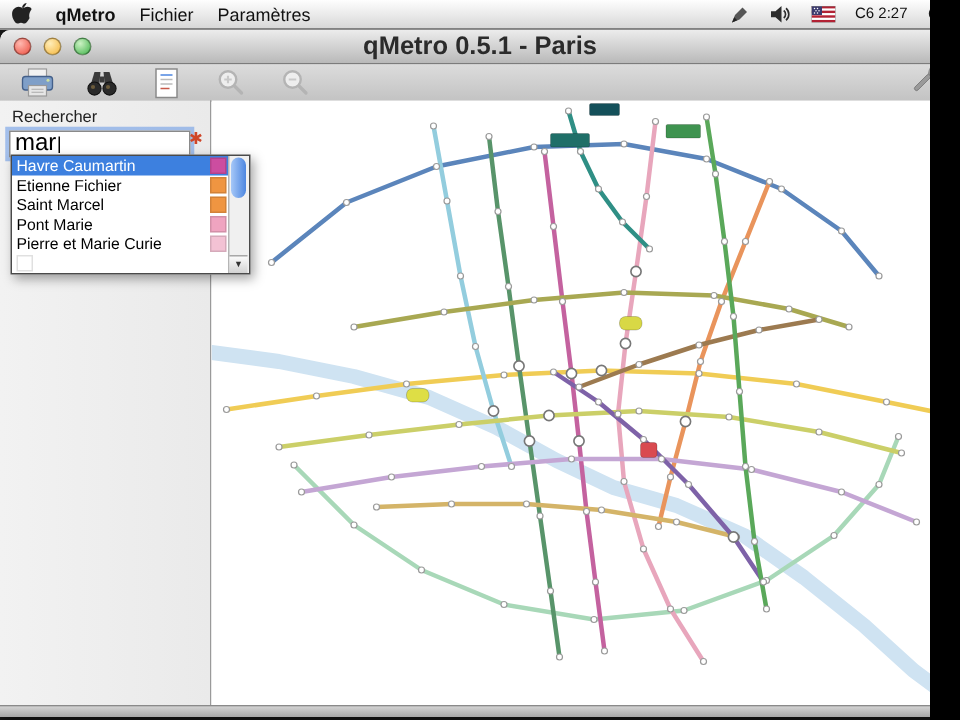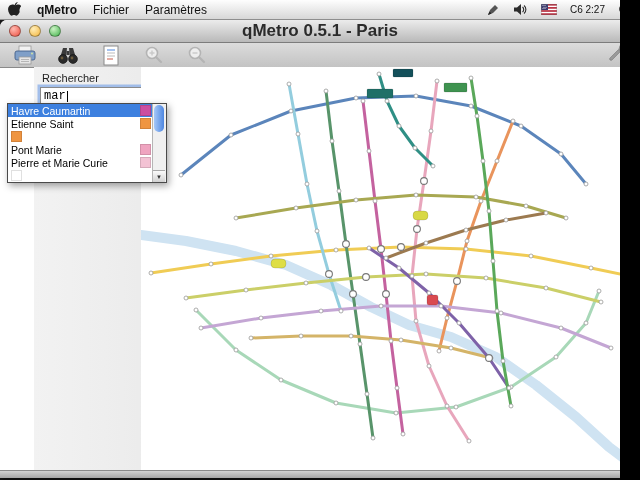--- a/index.html
+++ b/index.html
@@ -28,25 +28,25 @@
   .tl.yellow{background:radial-gradient(circle at 35% 30%,#ffedb8,#f4b63d);}
   .tl.green{background:radial-gradient(circle at 35% 30%,#ccf2c4,#41b34a);}
 
   .toolbar{height:24px;background:linear-gradient(#dcdcdc,#c3c3c3);border-bottom:1px solid #8a8a8a;
            display:flex;align-items:center;padding:0 12px;gap:17px;}
   .tb-btn{display:flex;align-items:center;justify-content:center;width:26px;height:22px;}
   .tb-right{margin-left:auto;}
 
   
   .sidebar{position:absolute;top:47px;left:0;width:141px;bottom:8px;box-sizing:border-box;
-           background:linear-gradient(90deg,#f2f2f2,#eaeaea);border-right:1px solid #9a9a9a;margin-left:34px;}
+           background:linear-gradient(90deg,#f2f2f2,#eaeaea);border-right:1px solid #9a9a9a;}
   .search-label{position:absolute;left:8px;top:5px;font-size:11px;color:#222;}
   .search-field{position:absolute;left:6px;top:20px;width:113px;height:14px;background:#fff;
                 border:1px solid #8a8a8a;box-shadow:0 0 0 2.5px rgba(120,163,230,.65);
-                font-size:12px;padding:1px 3px;display:flex;align-items:center;color:#000;font-family:Liberation Mono, monospace;}
+                font-size:16px;padding:1px 3px;display:flex;align-items:center;color:#000;}
   .caret{display:inline-block;width:1px;height:11px;background:#000;margin-left:1px;}
   .star-icon{position:absolute;left:126px;top:21px;color:#cf4528;font-size:11px;line-height:11px;}
 
   
   .dropdown{position:absolute;left:7px;top:83px;width:158px;background:#fff;border:1px solid #4a4a4a;
             box-shadow:2px 3px 7px rgba(0,0,0,.35);z-index:20;display:flex;}
   .dd-rows{flex:1;overflow:hidden;}
   .dd-row{height:13px;display:flex;align-items:center;font-size:10.5px;padding-left:3px;color:#000;
           white-space:nowrap;}
   .dd-row.selected{background:#3d80df;color:#fff;}
@@ -197,24 +197,25 @@
       <span class="star-icon">✱</span>
     </div>
 
     <div class="dropdown">
       <div class="dd-rows">
           <div class="dd-row selected">
             <span class="dd-label">Havre Caumartin</span>
             <span class="dd-chip" style="background: rgb(204, 77, 160);"></span>
           </div>
           <div class="dd-row">
-            <span class="dd-label">Etienne Saint</span>
+            <span class="dd-label">Etienne Fichier</span>
             <span class="dd-chip" style="background: rgb(239, 149, 65);"></span>
           </div>
           <div class="dd-row">
+            <span class="dd-label">Saint Marcel</span>
             <span class="dd-chip" style="background: rgb(239, 149, 65);"></span>
           </div>
           <div class="dd-row">
             <span class="dd-label">Pont Marie</span>
             <span class="dd-chip" style="background: rgb(239, 164, 192);"></span>
           </div>
           <div class="dd-row">
             <span class="dd-label">Pierre et Marie Curie</span>
             <span class="dd-chip" style="background: rgb(243, 194, 212);"></span>
           </div>

